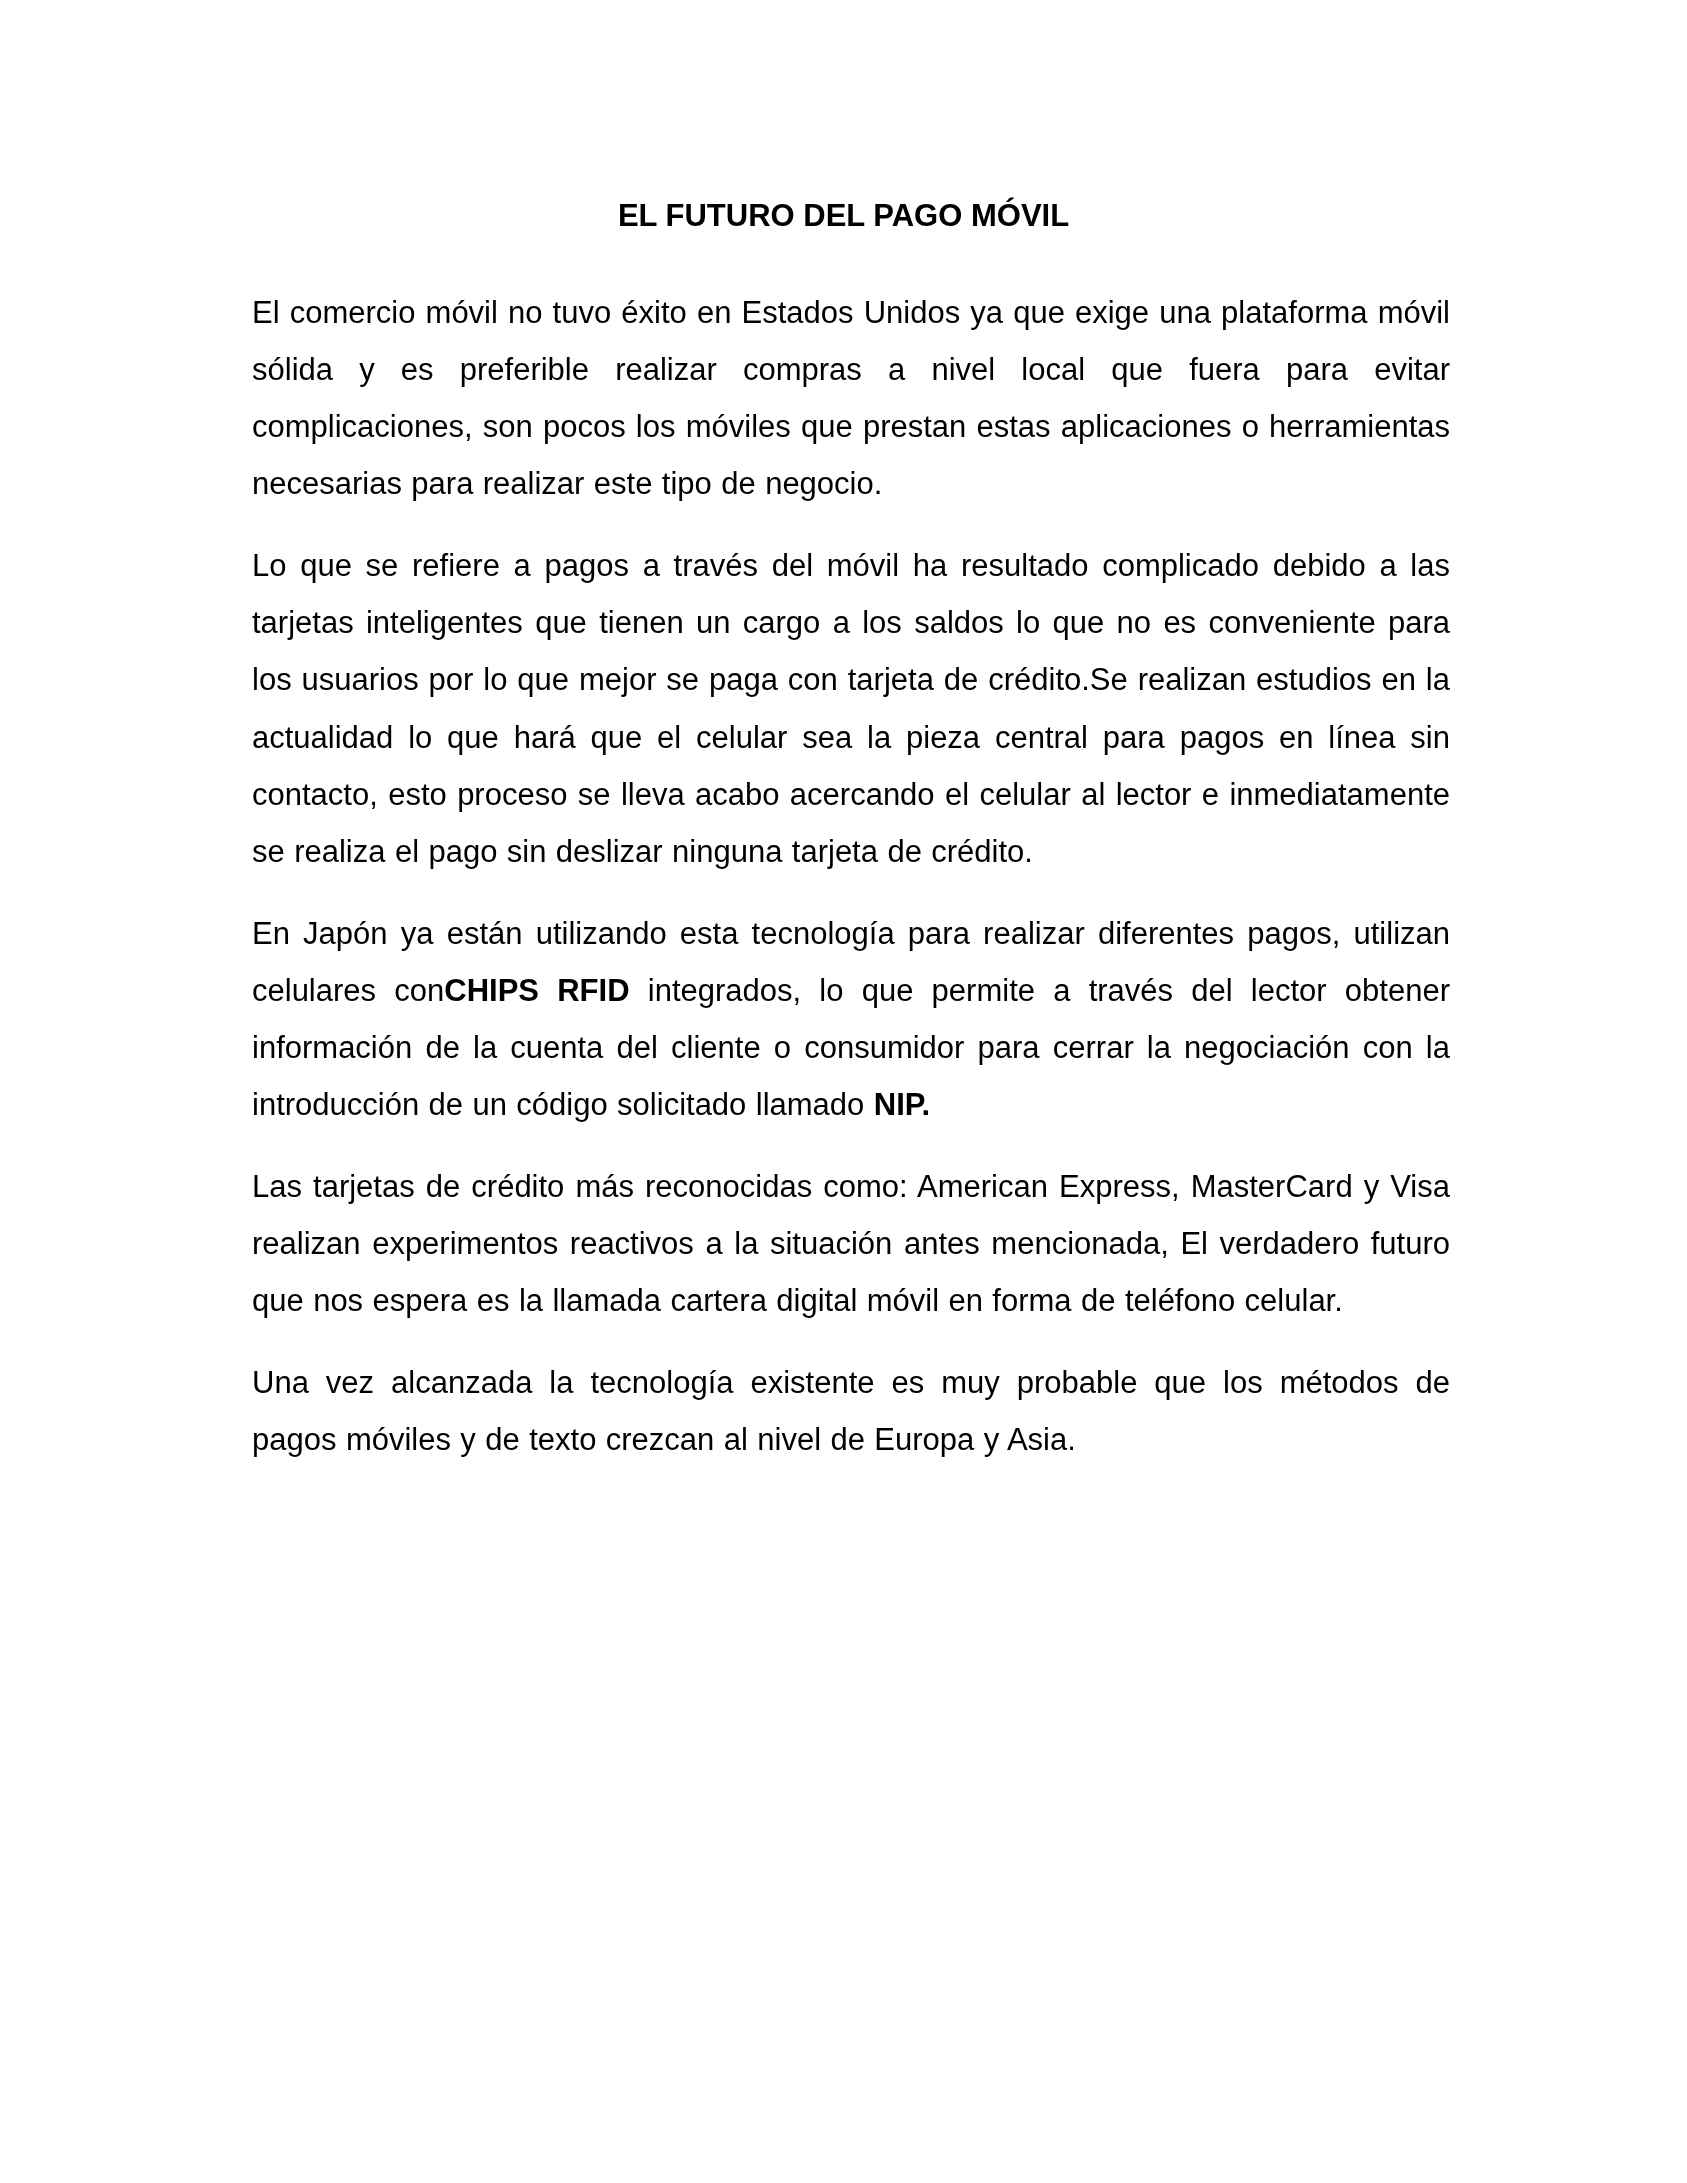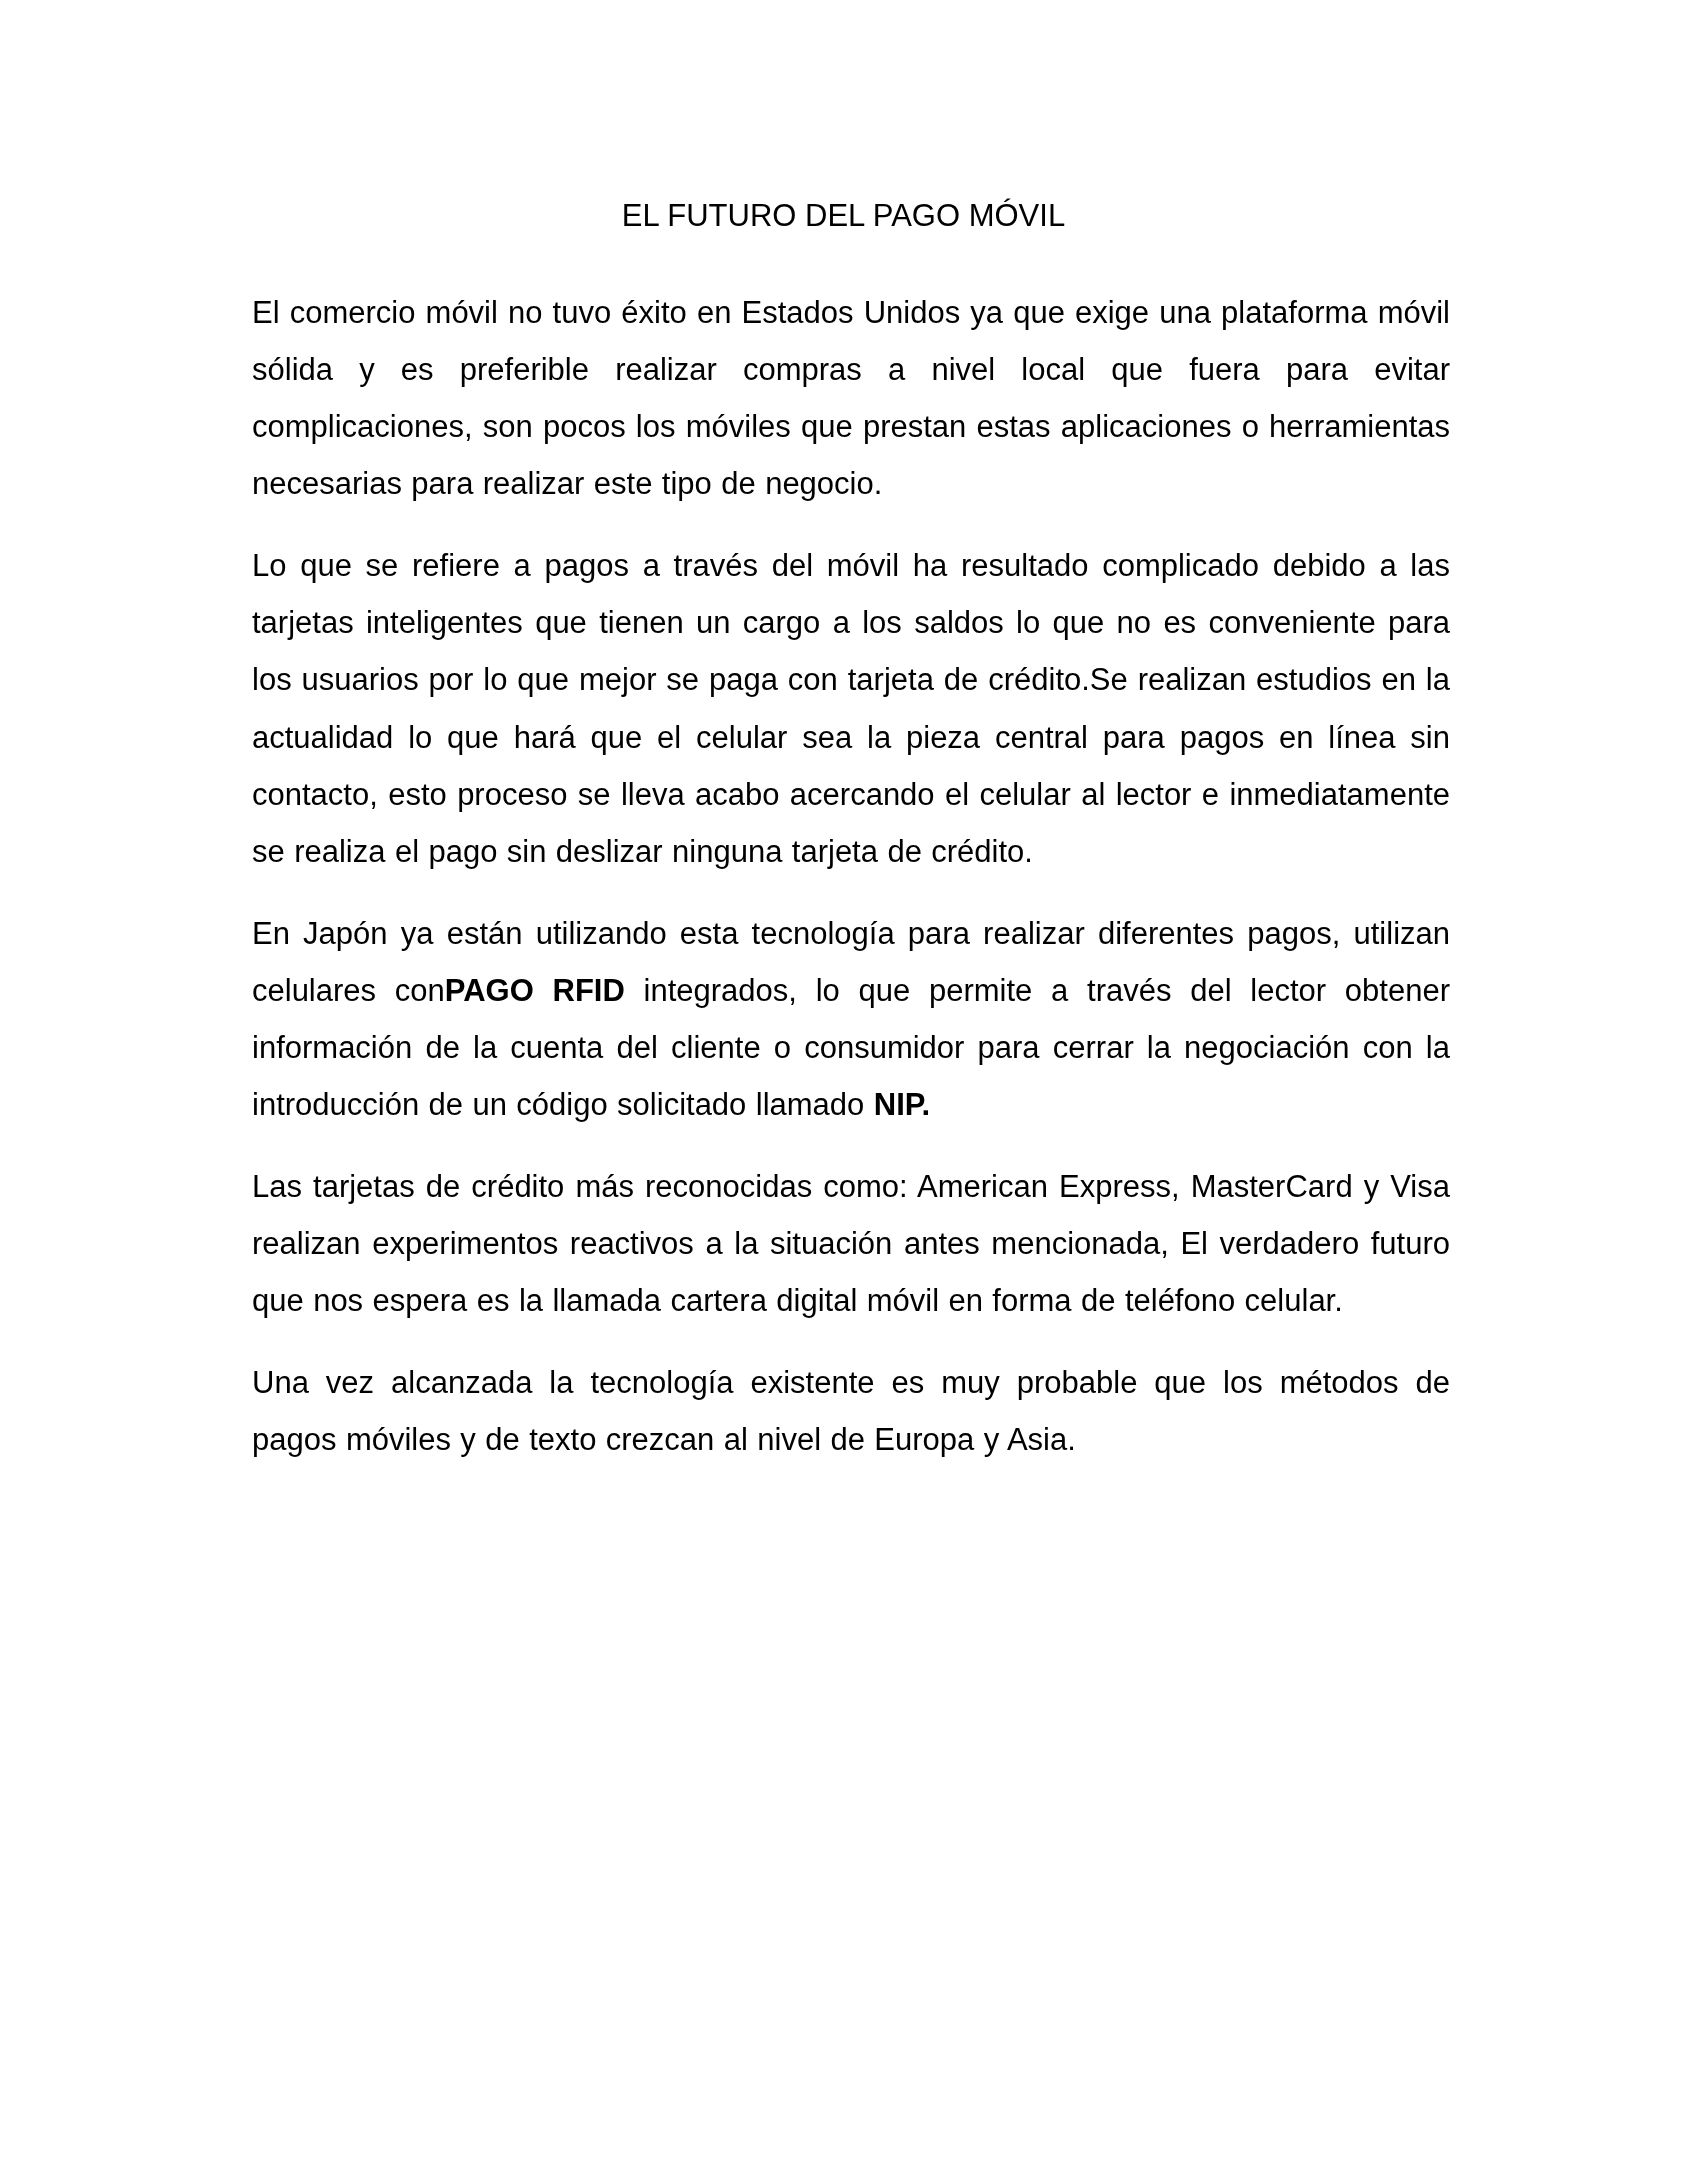--- a/index.html
+++ b/index.html
@@ -13,21 +13,21 @@
     height: 2183px;
     box-sizing: border-box;
     background: #ffffff;
     color: #000000;
     font-family: "Liberation Sans", sans-serif;
     font-size: 31px;
     padding: 196px 237px 0 237px;
   }
   .doc-title {
     font-size: 31px;
-    font-weight: normal;
+    font-weight: bold;
     text-align: center;
     margin: 0 0 48px 0;
     line-height: 1.3;
   }
   .doc-paragraph {
     text-align: justify;
     line-height: 1.84;
     margin: 0 0 25px 15px;
     word-spacing: 0.8px;
   }
@@ -39,21 +39,21 @@
 <body>
 
 <div class="page">
 
   <h1 class="doc-title">EL FUTURO DEL PAGO MÓVIL</h1>
 
   <p class="doc-paragraph"><span>El comercio móvil no tuvo éxito en Estados Unidos ya que exige una plataforma móvil sólida y es preferible realizar compras a nivel local que fuera para evitar complicaciones, son pocos los móviles que prestan estas aplicaciones o herramientas necesarias para realizar este tipo de negocio.</span></p>
 
   <p class="doc-paragraph"><span>Lo que se refiere a pagos a través del móvil ha resultado complicado debido a las tarjetas inteligentes que tienen un cargo a los saldos lo que no es conveniente para los usuarios por lo que mejor se paga con tarjeta de crédito.Se realizan estudios en la actualidad lo que hará que el celular sea la pieza central para pagos en línea sin contacto, esto proceso se lleva acabo acercando el celular al lector e inmediatamente se realiza el pago sin deslizar ninguna tarjeta de crédito.</span></p>
 
-  <p class="doc-paragraph"><span>En Japón ya están utilizando esta tecnología para realizar diferentes pagos, utilizan celulares con</span><strong>PAGO RFID</strong><span> integrados, lo que permite a través del lector obtener información de la cuenta del cliente o consumidor para cerrar la negociación con la introducción de un código solicitado llamado </span><strong>NIP.</strong></p>
+  <p class="doc-paragraph"><span>En Japón ya están utilizando esta tecnología para realizar diferentes pagos, utilizan celulares con</span><strong>CHIPS RFID</strong><span> integrados, lo que permite a través del lector obtener información de la cuenta del cliente o consumidor para cerrar la negociación con la introducción de un código solicitado llamado </span><strong>NIP.</strong></p>
 
   <p class="doc-paragraph"><span>Las tarjetas de crédito más reconocidas como: American Express,  MasterCard y Visa realizan experimentos reactivos a la situación antes mencionada, El verdadero futuro que nos espera es la llamada cartera digital móvil en forma de teléfono celular.</span></p>
 
 
   <p class="doc-paragraph"><span>Una vez alcanzada la tecnología existente es muy probable que los métodos de pagos móviles y de texto crezcan al nivel de Europa y Asia.</span></p>
 
 </div>
 
 
 </body></html>

